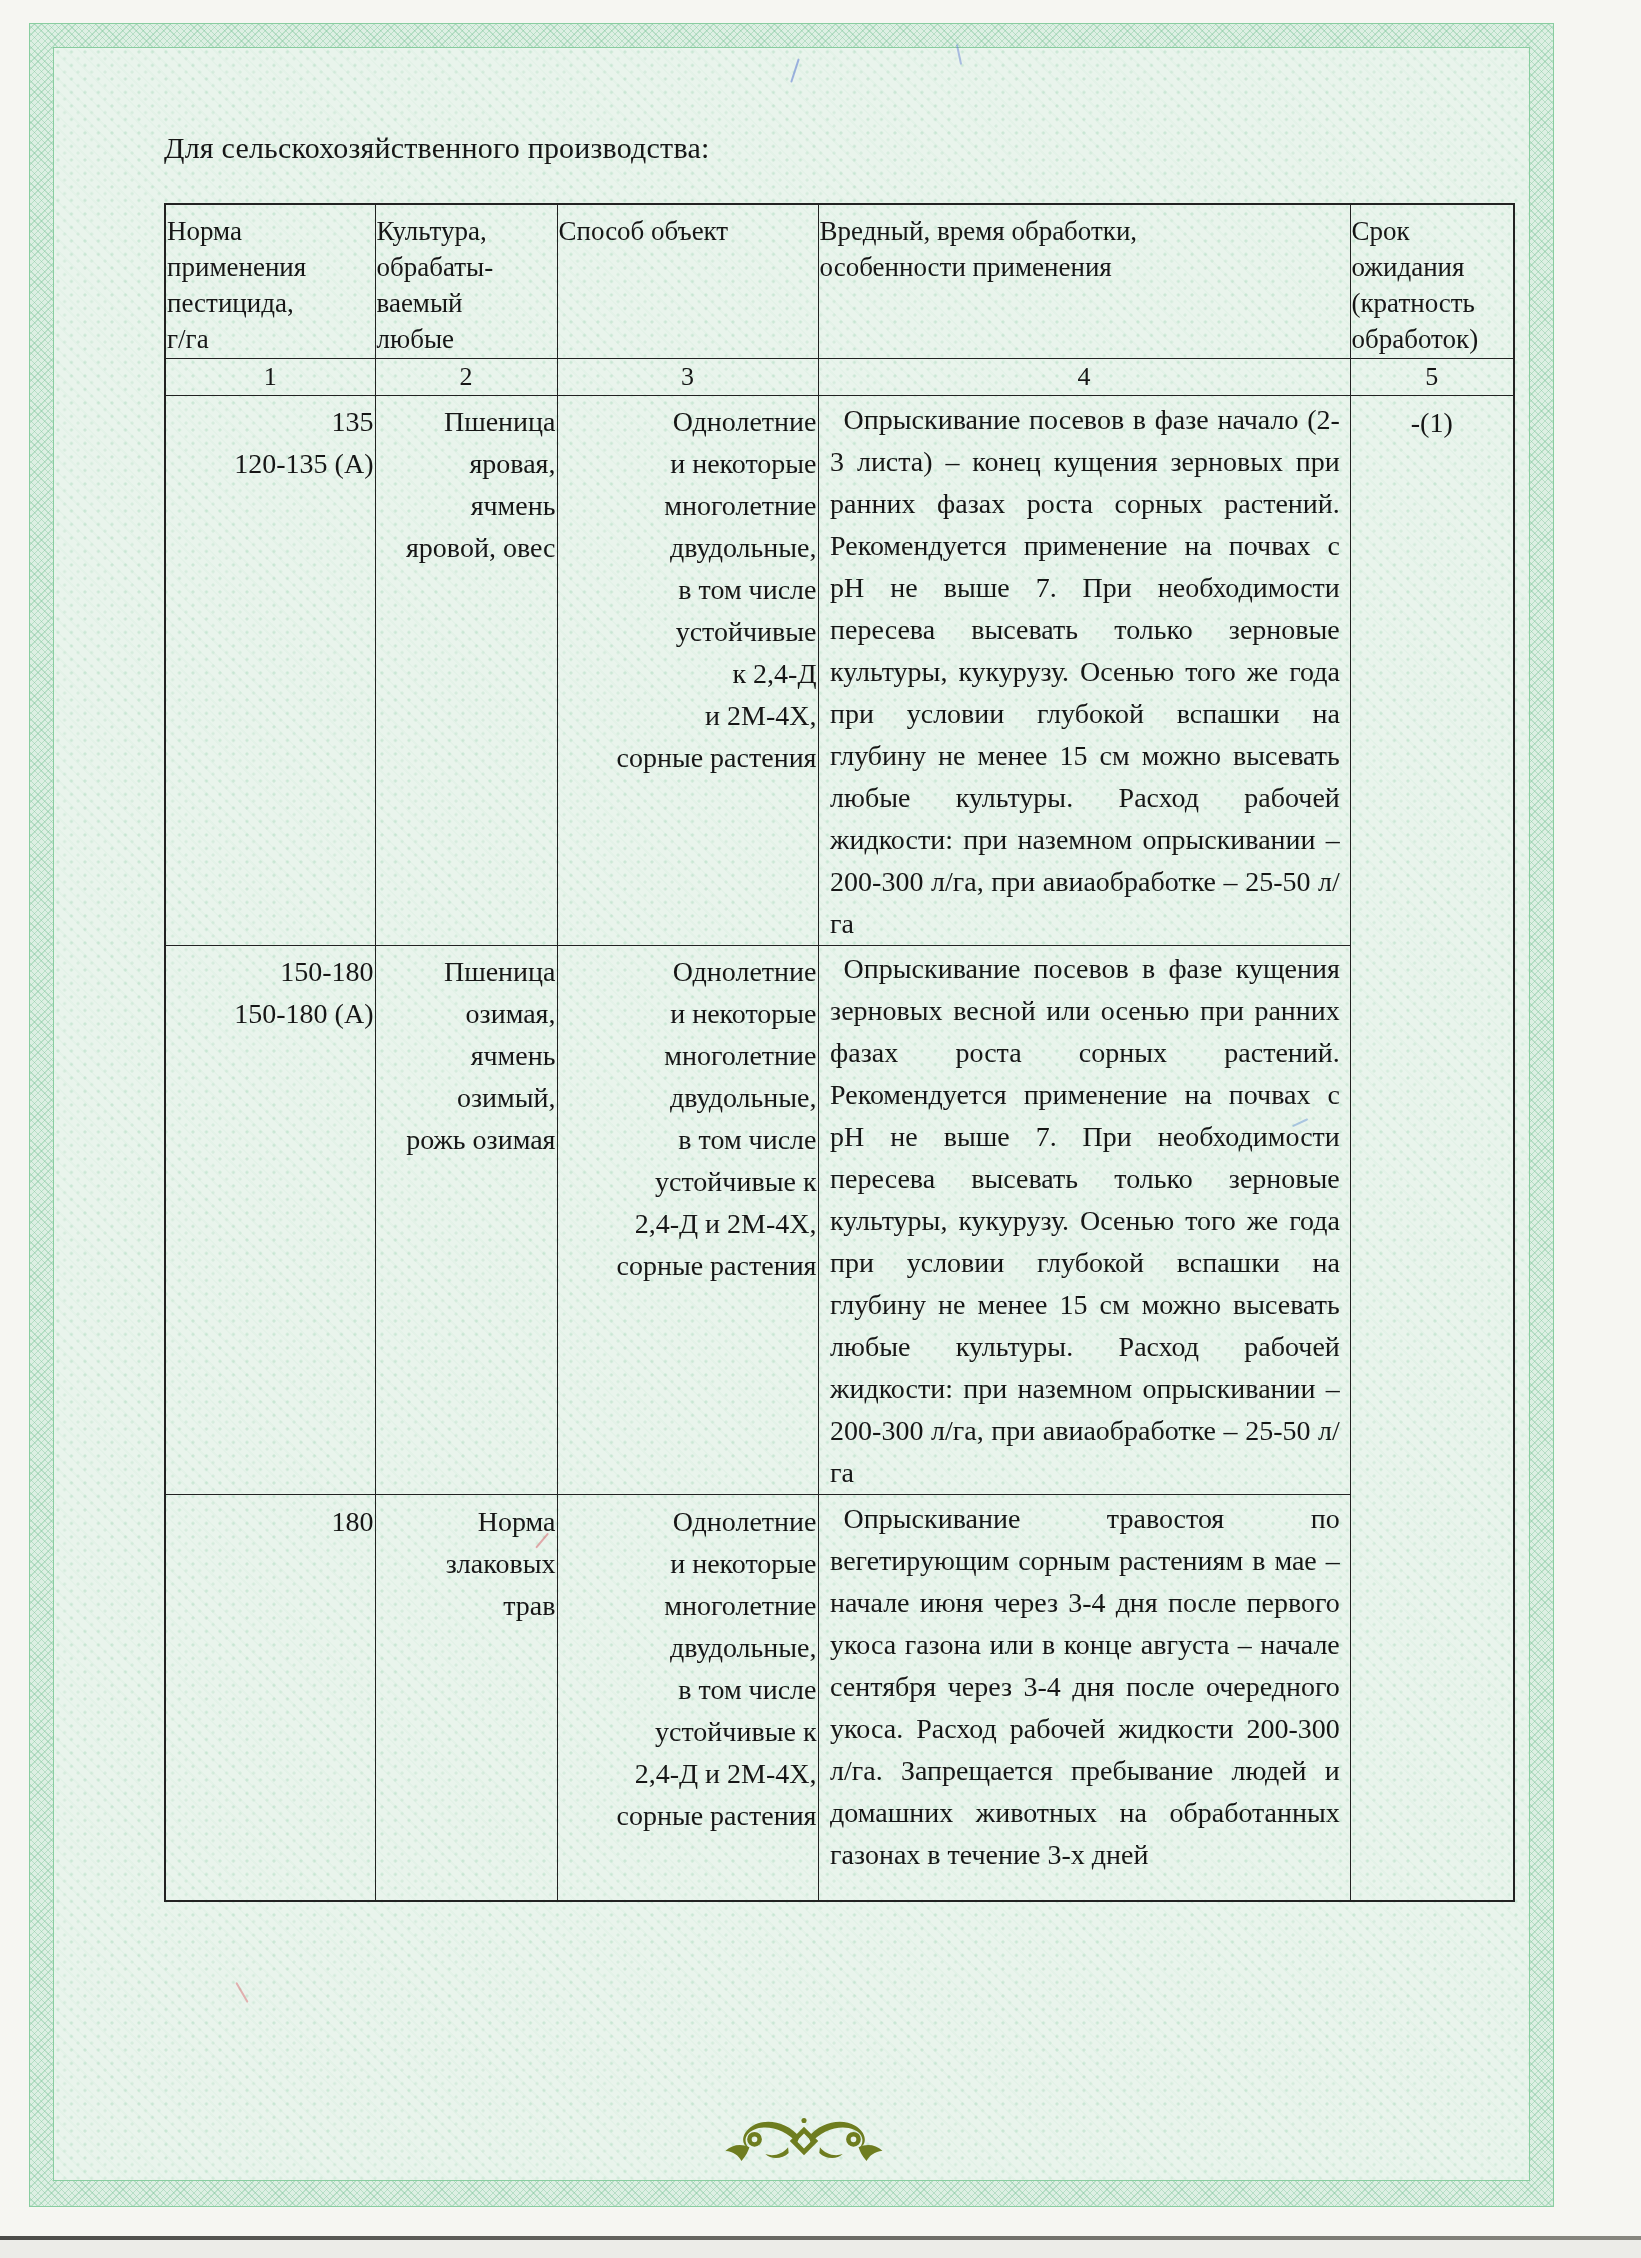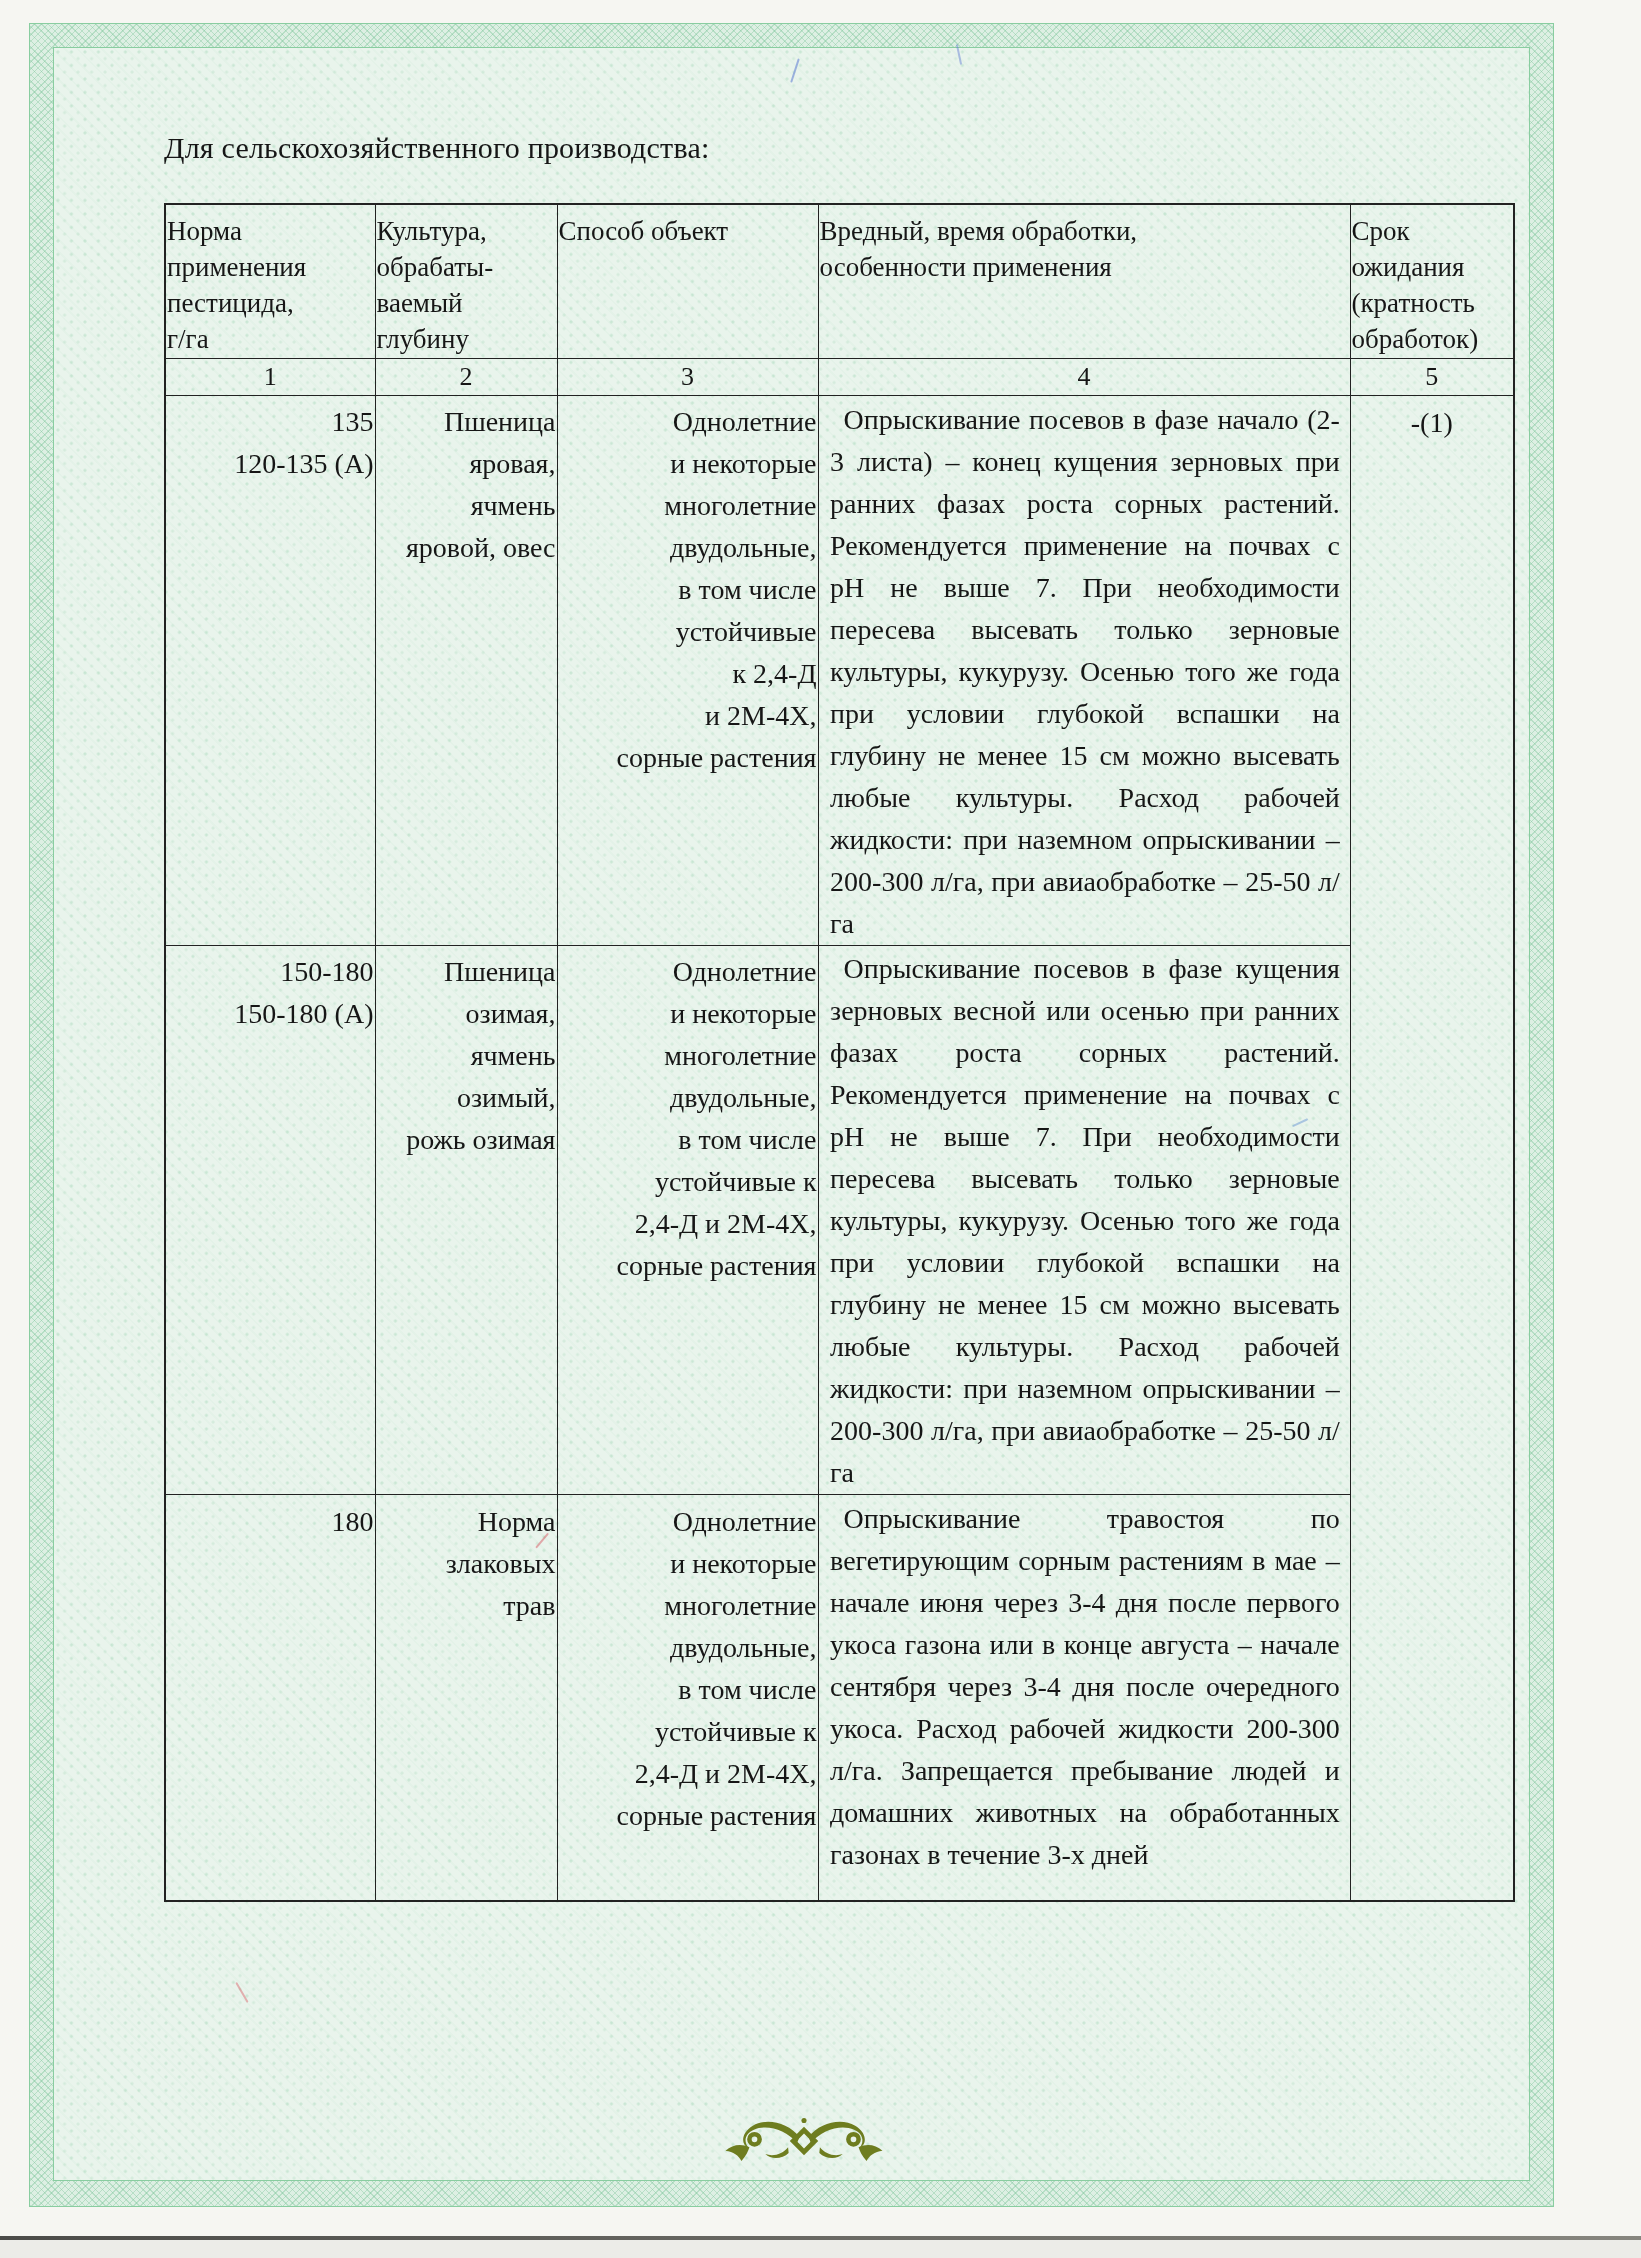--- a/index.html
+++ b/index.html
@@ -118,21 +118,21 @@
     </colgroup>
     <tbody>
         <tr style="height:150px">
       <th class="hdr">Норма
 применения
 пестицида,
 г/га</th>
       <th class="hdr">Культура,
 обрабаты-
 ваемый
-глубину</th>
+любые</th>
       <th class="hdr">Способ объект</th>
       <th class="hdr">Вредный, время обработки,
 особенности применения</th>
       <th class="hdr">Срок
 ожидания
 (кратность
 обработок)</th>
     </tr>
     <tr class="nums" style="height:37px">
       <td>1</td>

